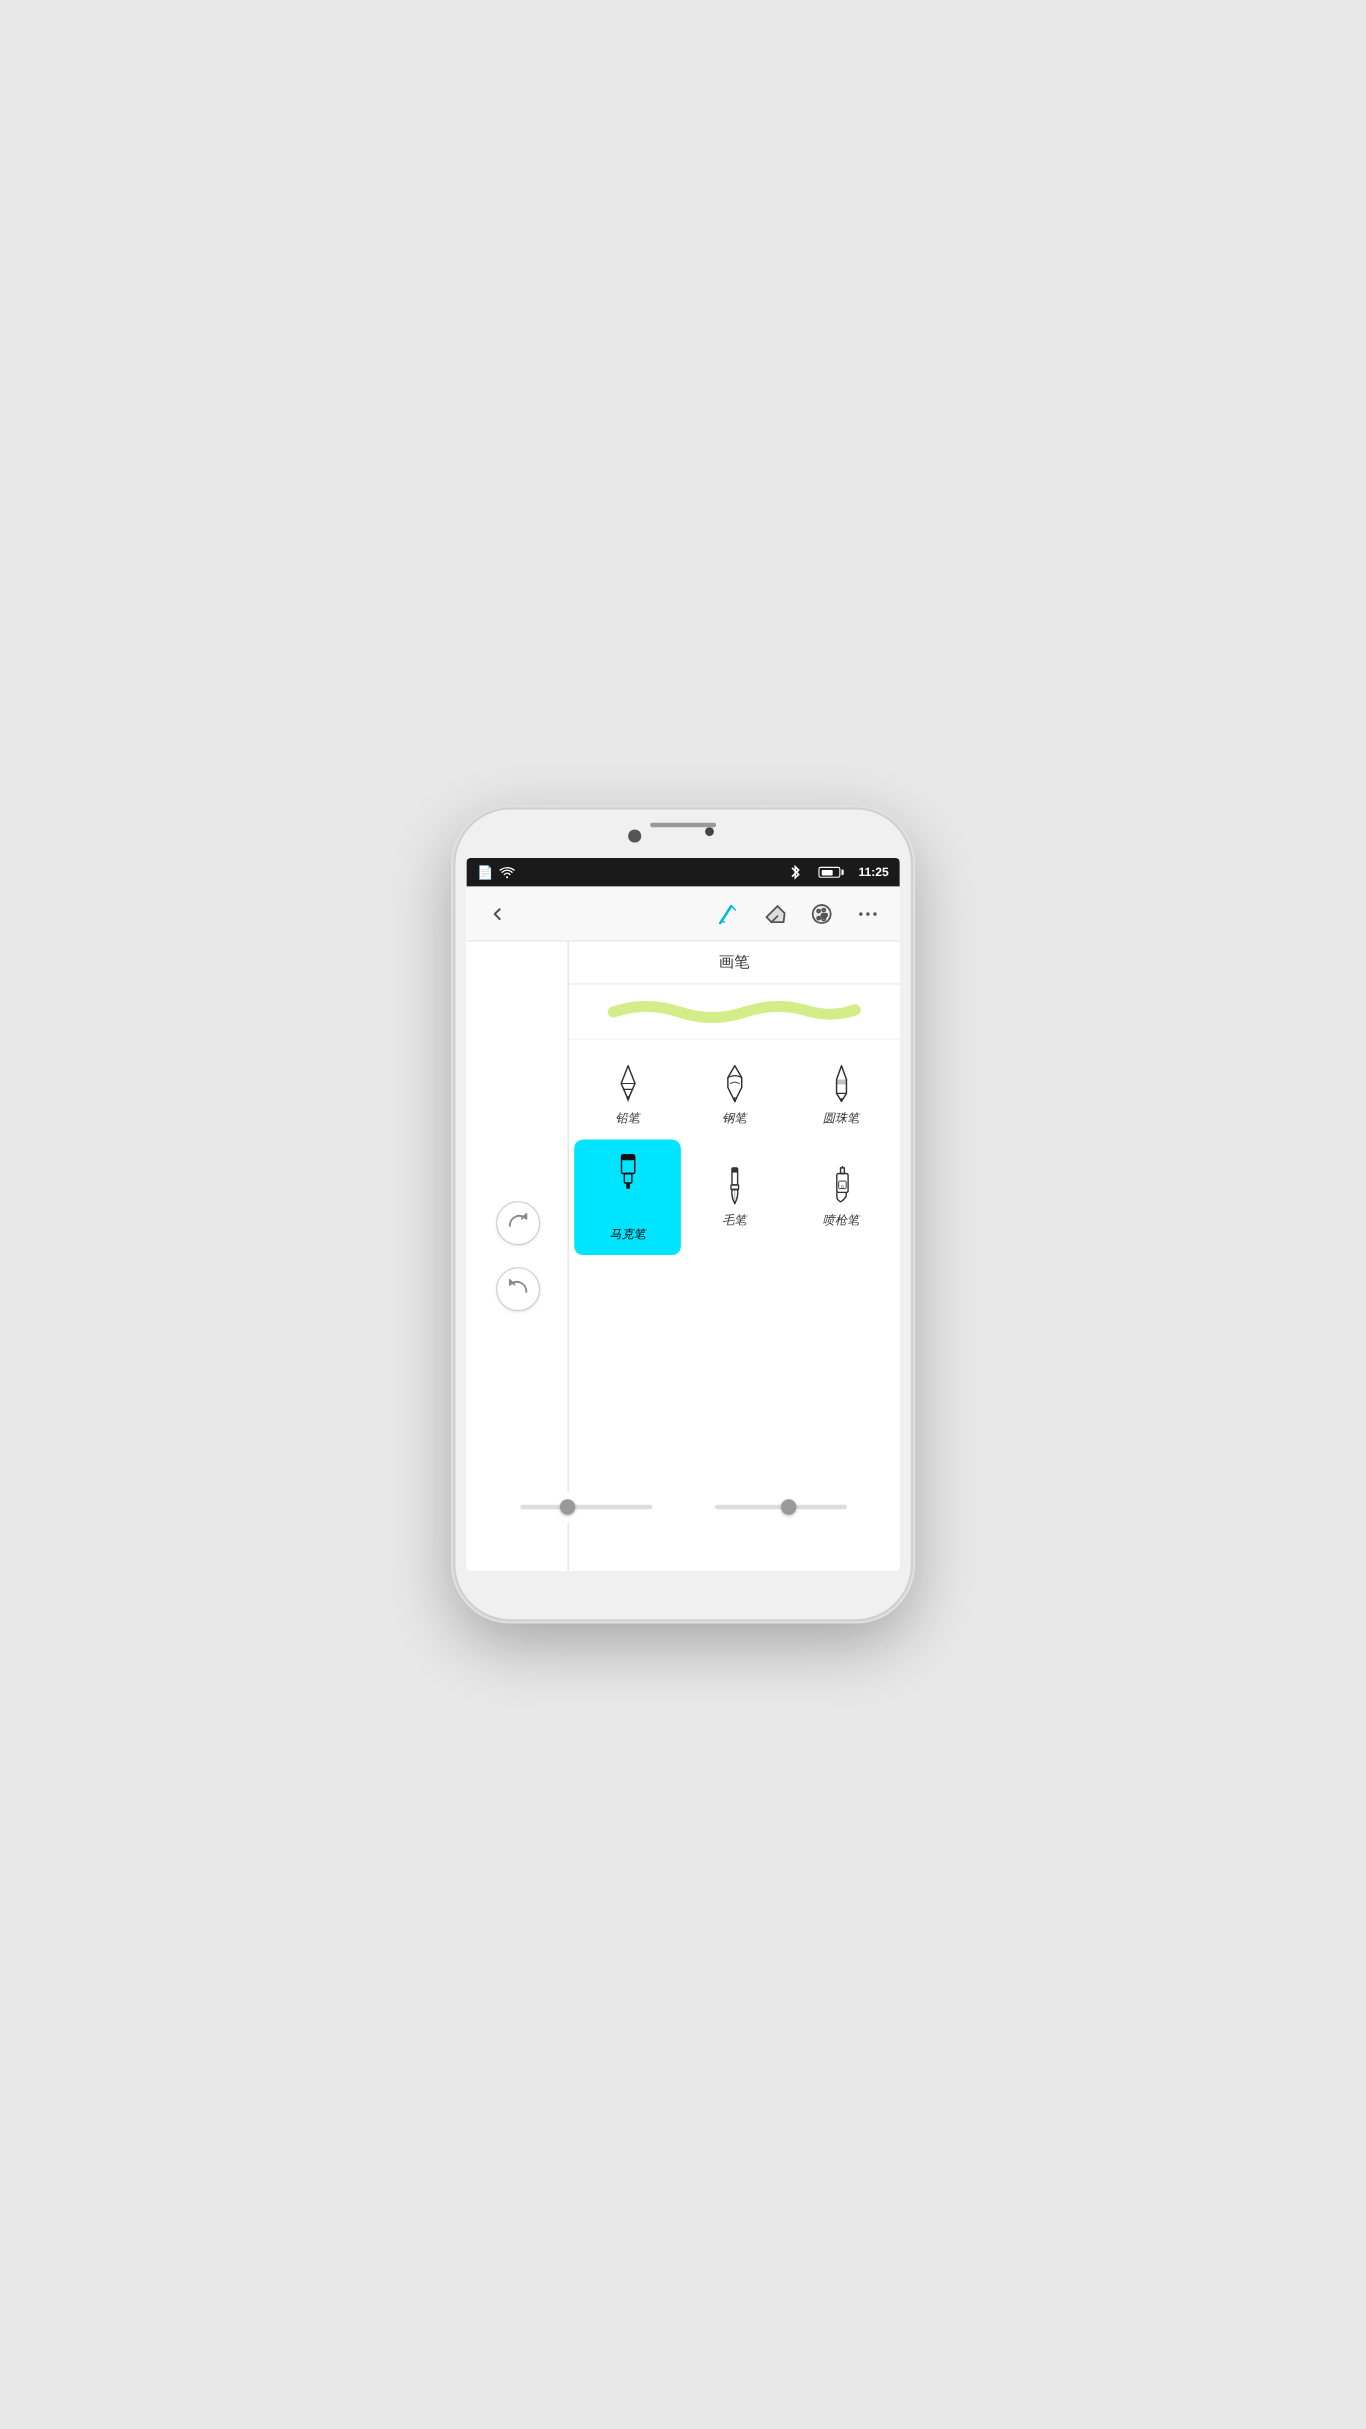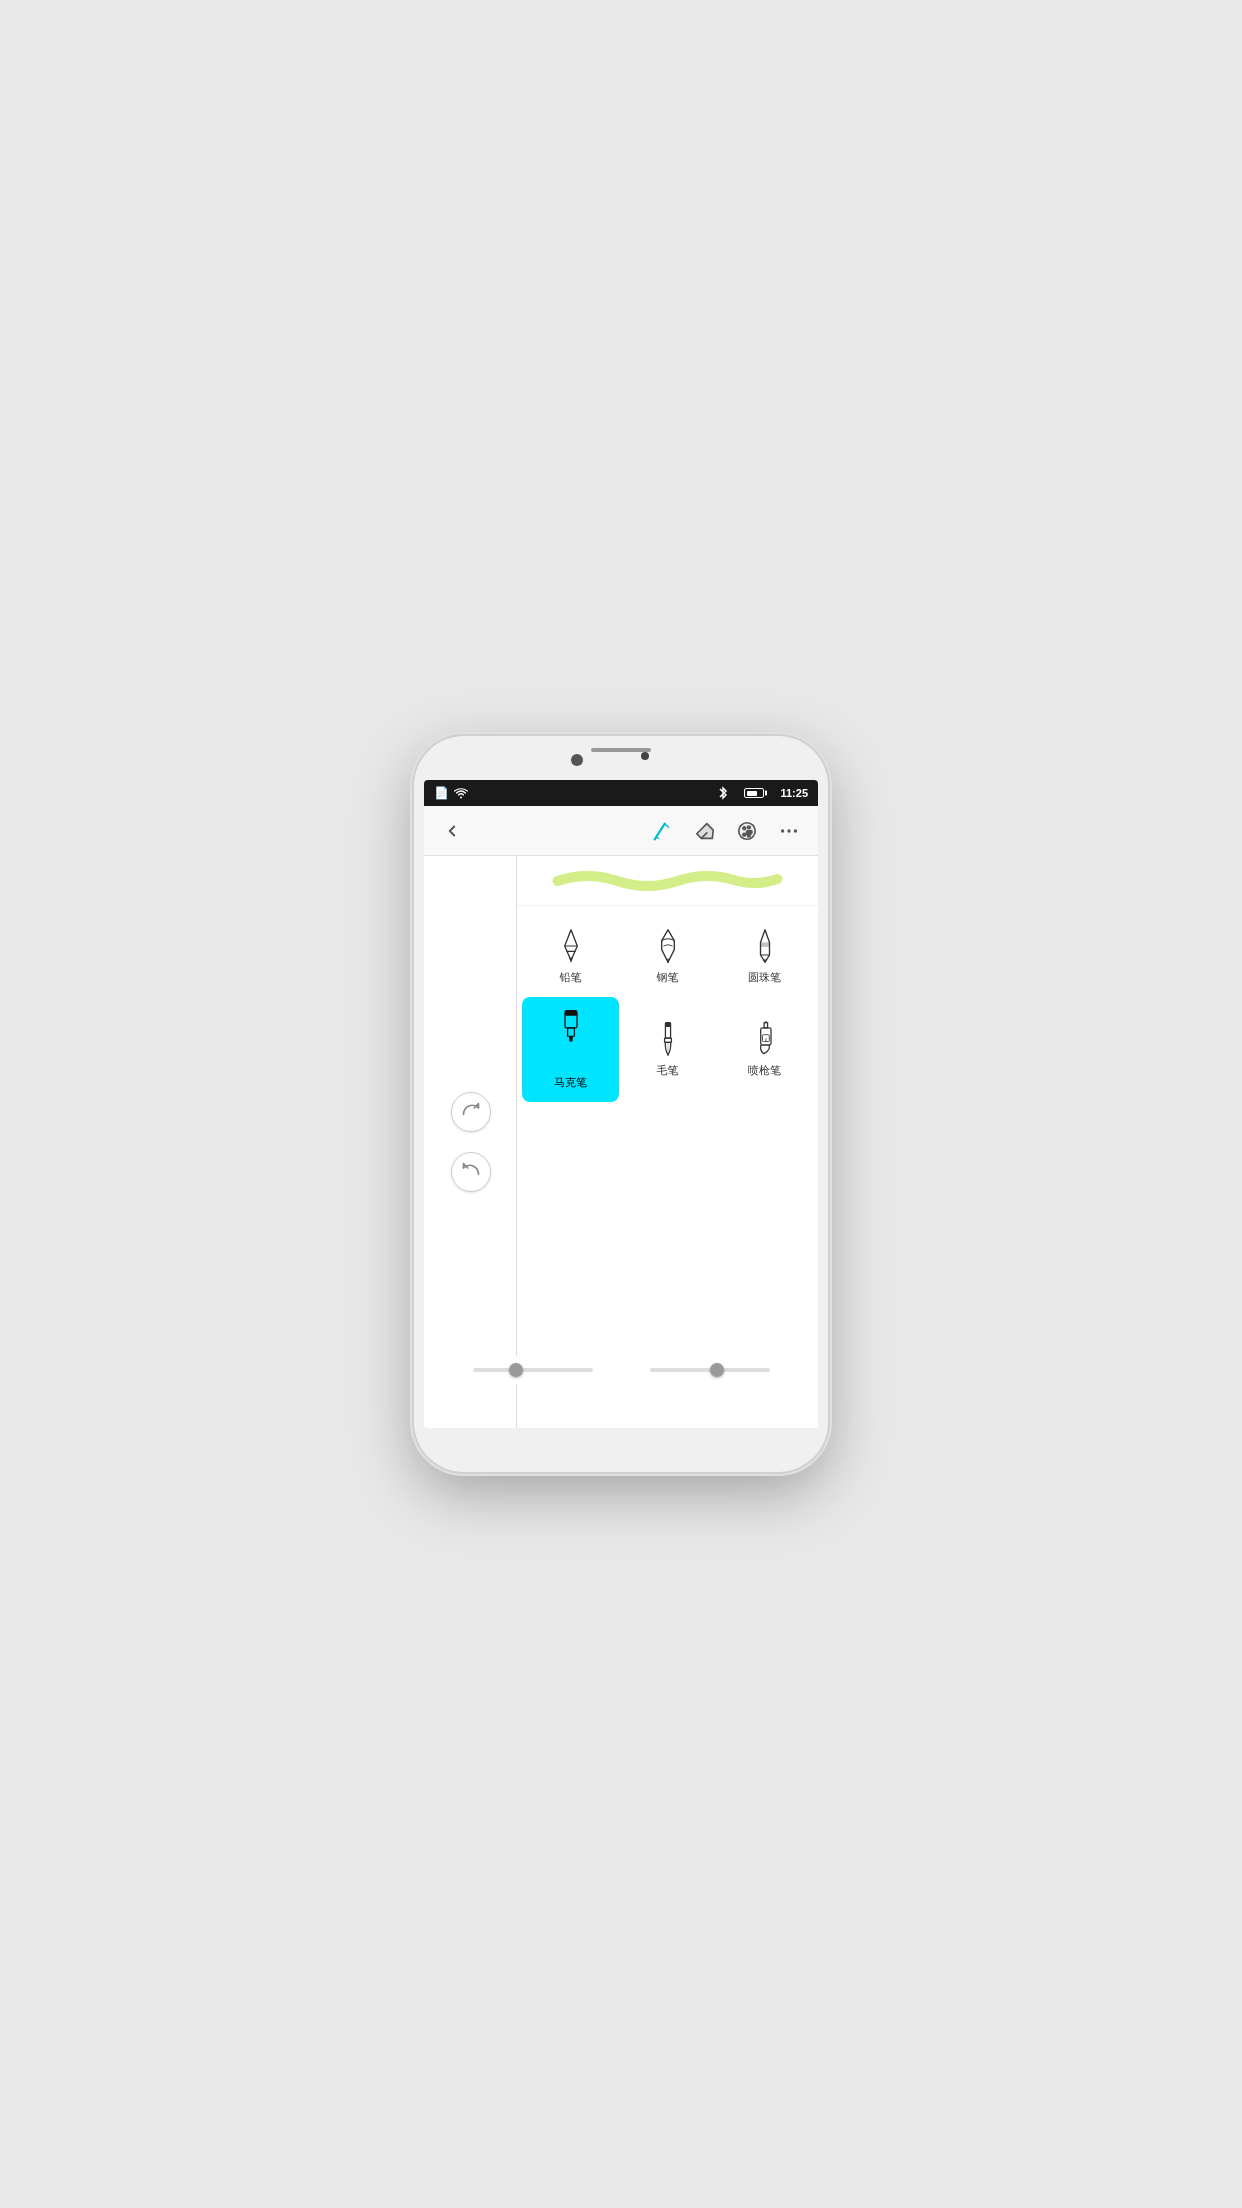--- a/index.html
+++ b/index.html
@@ -289,20 +289,21 @@
       height: 36px;
       display: flex;
       align-items: center;
       justify-content: center;
     }
 
     .tool-item-label {
       font-size: 11px;
       color: #333;
       text-align: center;
+      font-style: italic;
     }
 
     .tool-item.active .tool-item-label {
       color: #000;
       margin-top: 24px;
     }
 
     
     .bottom-sliders {
       position: absolute;
@@ -441,20 +442,21 @@
         <div class="action-btn">
           <svg viewBox="0 0 24 24" fill="none" stroke="#888" stroke-width="2" stroke-linecap="round" stroke-linejoin="round">
             <path d="M3 7 Q9 2 15 5 Q21 8 21 15"></path>
             <polyline points="3,7 3,2 8,7"></polyline>
           </svg>
         </div>
       </div>
 
       <div class="panel-area">
 
+        <div class="panel-title">画笔</div>
 
         <div class="stroke-preview">
           <svg class="stroke-svg" viewBox="0 0 240 30" preserveAspectRatio="xMidYMid meet">
             <path d="M10,15 Q40,5 70,15 Q100,25 130,15 Q160,5 190,15 Q210,20 230,13" stroke="#c8e86a" stroke-width="10" fill="none" stroke-linecap="round" stroke-linejoin="round" opacity="0.8"></path>
           </svg>
         </div>
 
         <div class="tool-grid">
 
           <div class="tool-item">

